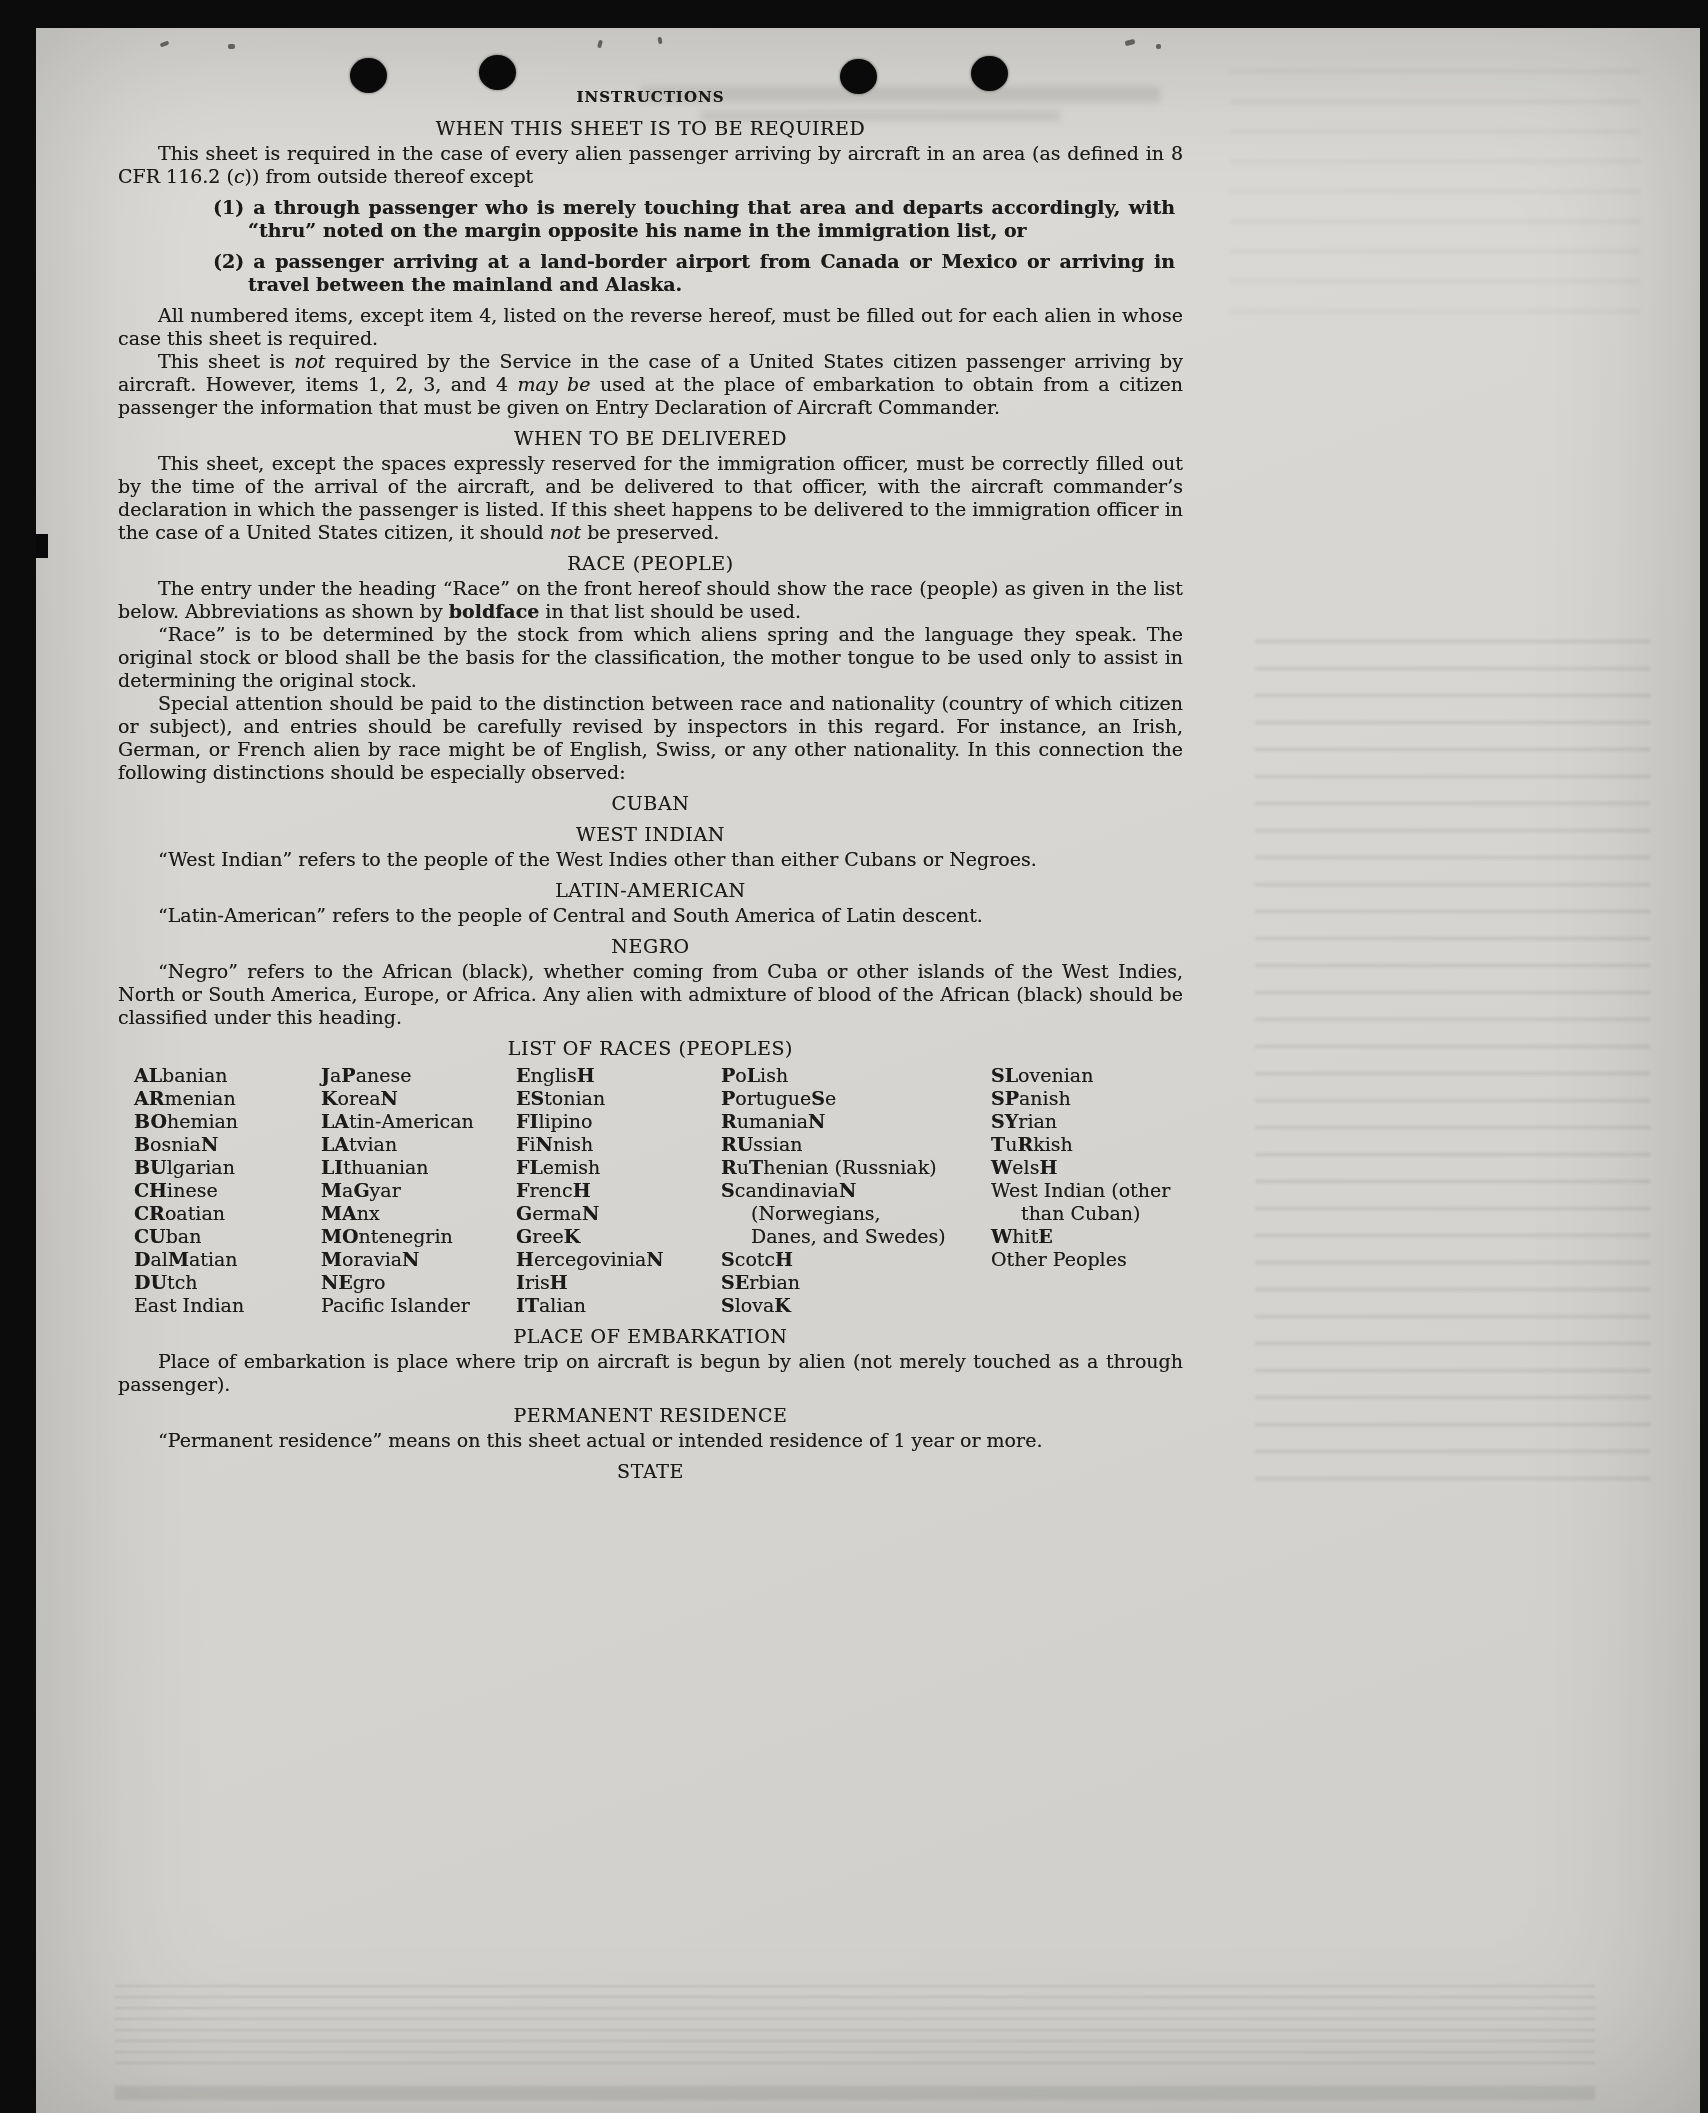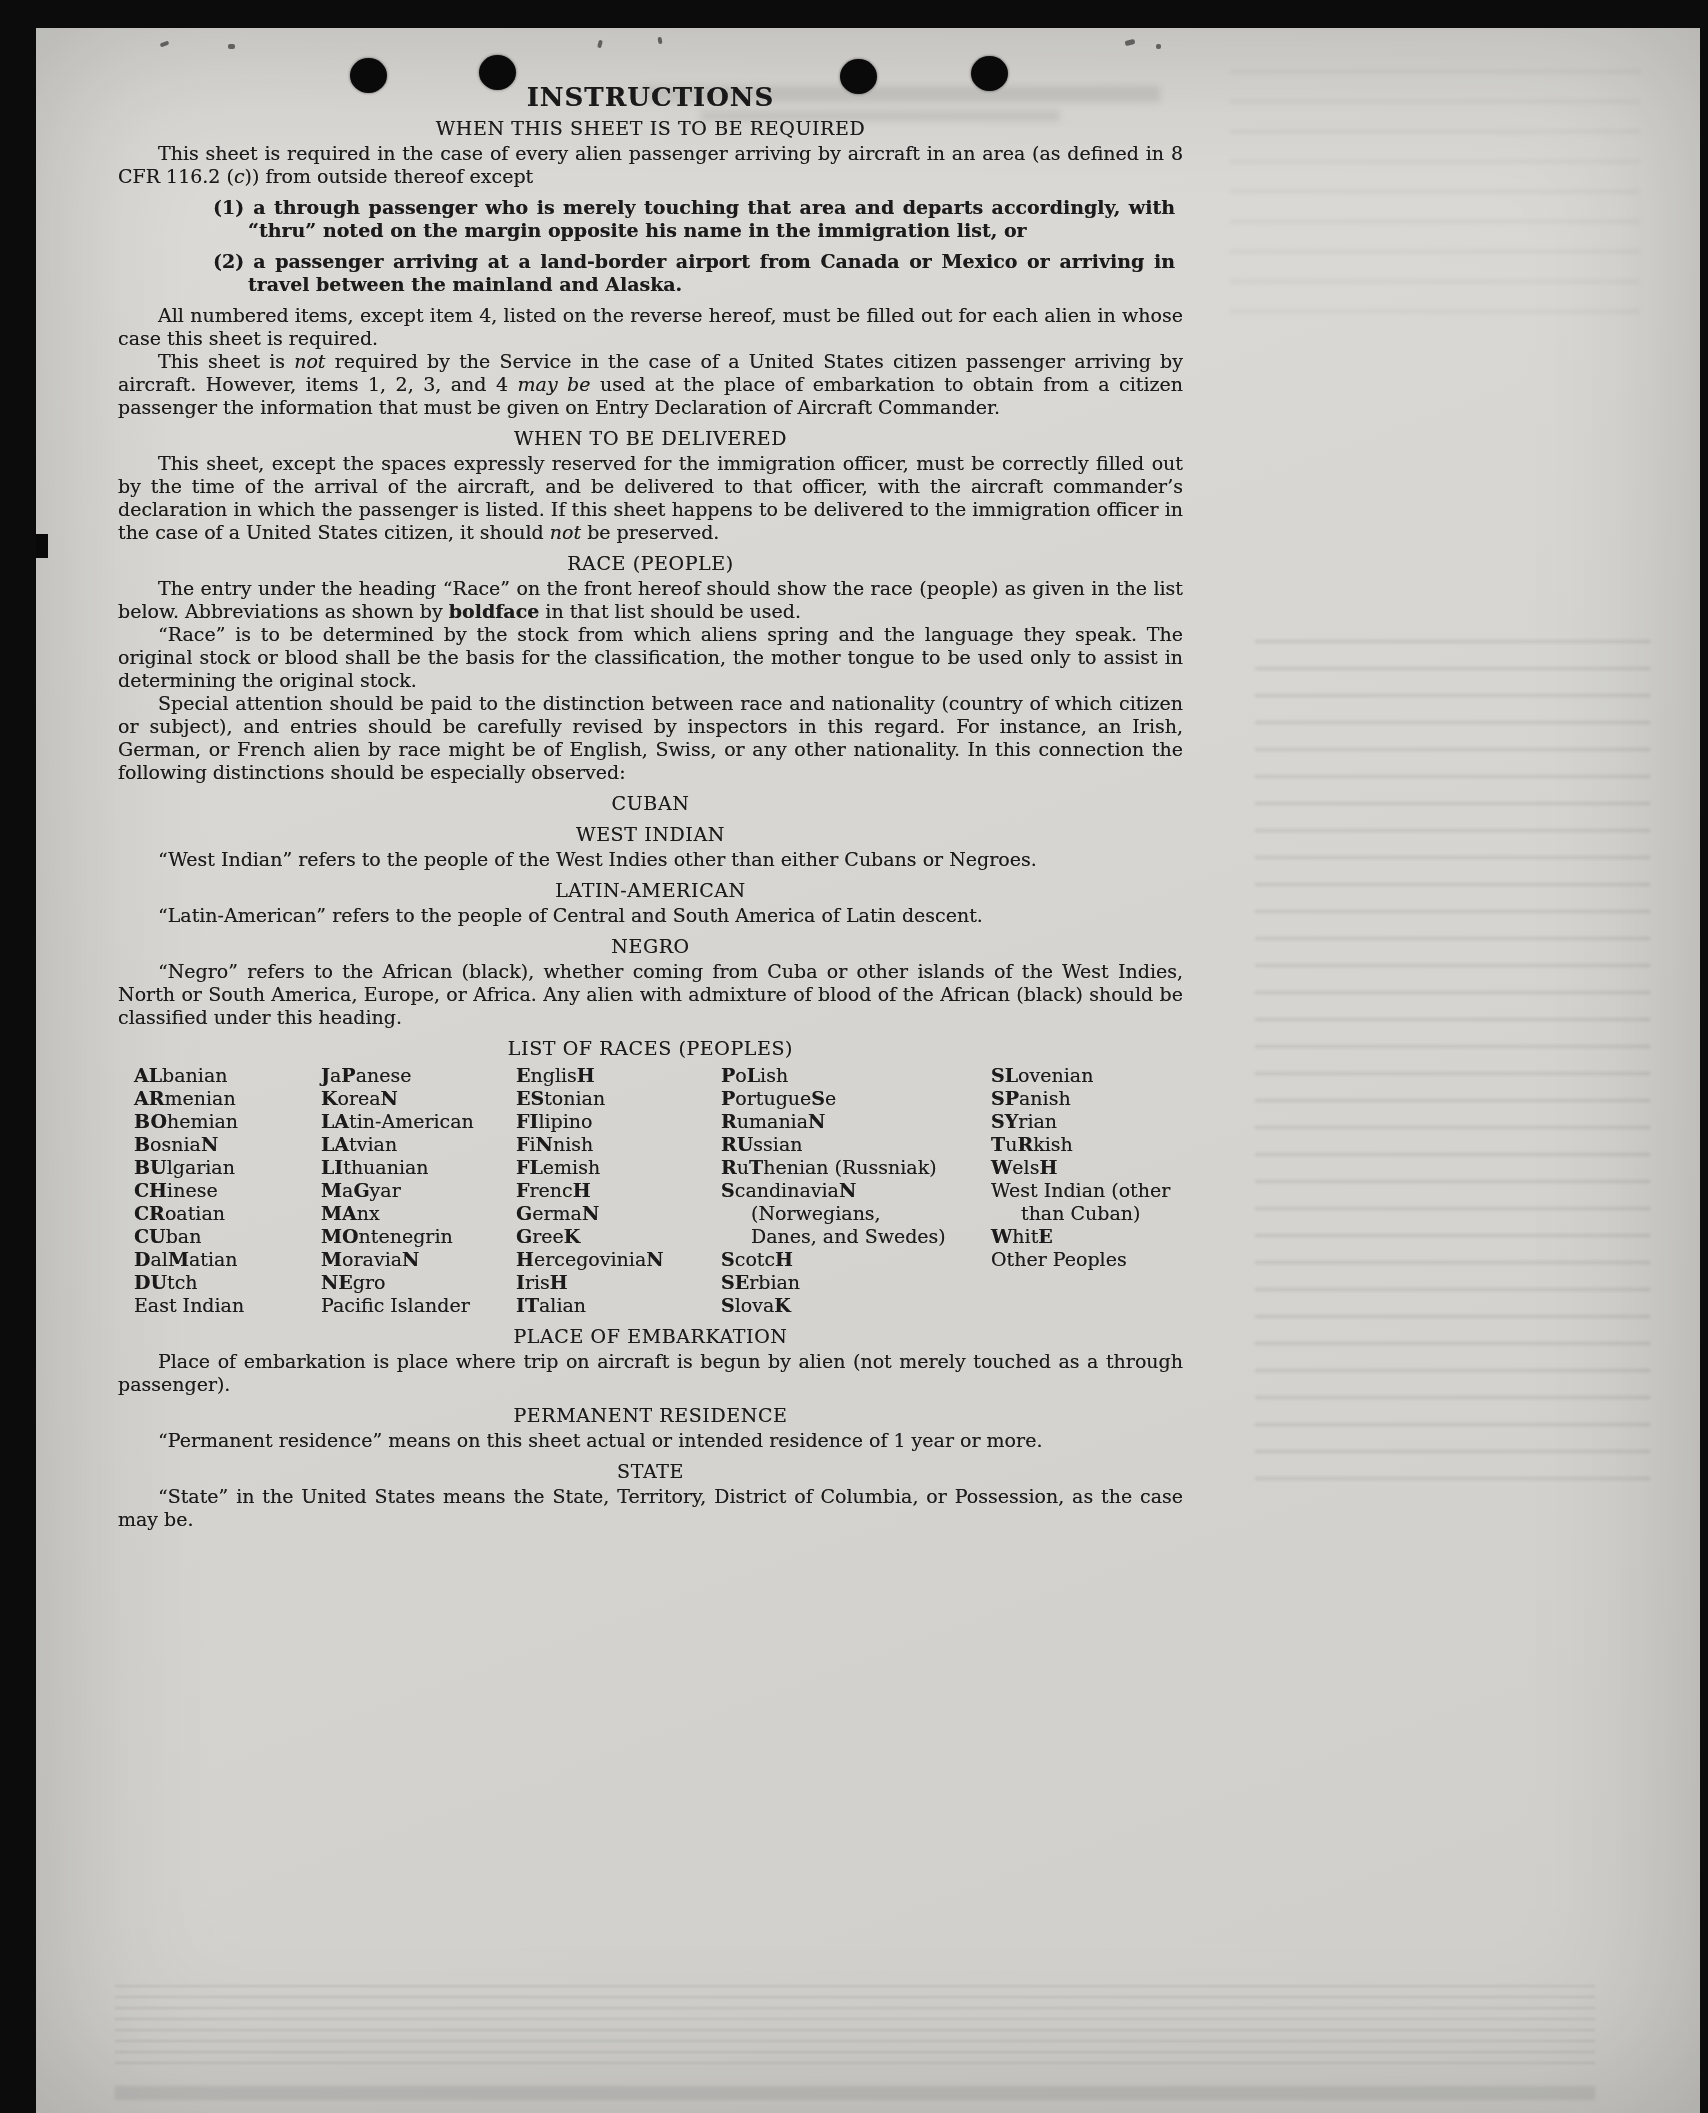--- a/index.html
+++ b/index.html
@@ -19,21 +19,21 @@
   .g-topright{left:1230px;top:70px;width:410px;height:260px;
      background:repeating-linear-gradient(180deg,rgba(70,70,70,.07) 0 3px,transparent 3px 30px);filter:blur(2px);}
   .g-rightcol{left:1255px;top:640px;width:395px;height:850px;
      background:repeating-linear-gradient(180deg,rgba(70,70,70,.12) 0 3px,transparent 3px 27px);filter:blur(1.5px);}
   .g-bottom{left:115px;top:1985px;width:1480px;height:80px;
      background:repeating-linear-gradient(180deg,rgba(70,70,70,.11) 0 2px,transparent 2px 11px);filter:blur(1px);}
   .g-bottom2{left:115px;top:2086px;width:1480px;height:14px;background:rgba(70,70,70,.10);filter:blur(1.5px);}
 
   .content{position:absolute;left:118px;top:86px;width:1065px;color:#1b1b1b;
            font-size:19px;line-height:23px;text-shadow:0 0 .5px rgba(25,25,25,.55);}
-  .doc-title{text-align:center;font-weight:bold;font-size:26px;letter-spacing:1px;margin:0 0 3px 0;}
+  .doc-title{text-align:center;font-weight:bold;font-size:15px;letter-spacing:1px;margin:0 0 3px 0;}
   .sec-heading{text-align:center;font-weight:normal;font-size:19px;letter-spacing:.6px;margin:8px 0 2px 0;}
   .body-para{margin:0;text-align:justify;text-indent:40px;}
   .numbered-item{margin:8px;text-align:justify;padding-left:122px;text-indent:-35px;font-weight:bold;}
   .item-num{margin-right:9px;}
   .races-grid{display:grid;grid-template-columns:187px 195px 205px 270px 208px;margin:4px 0 2px 0;}
   .races-col{min-width:0;margin-left:16px;}
   .races-col:nth-child(4) .race-item{padding-right:26px;}
   .race-item{padding-left:30px;text-indent:-30px;}
   b{font-weight:bold;}
   i{font-style:italic;}
@@ -146,17 +146,16 @@
           <div class="race-item">West Indian (other than Cuban)</div>
           <div class="race-item"><b>W</b>hit<b>E</b></div>
           <div class="race-item">Other Peoples</div>
         </div>
       </div>
       <div class="sec-heading">PLACE OF EMBARKATION</div>
       <p class="body-para">Place of embarkation is place where trip on aircraft is begun by alien (not merely touched as a through passenger).</p>
       <div class="sec-heading">PERMANENT RESIDENCE</div>
       <p class="body-para">“Permanent residence” means on this sheet actual or intended residence of 1 year or more.</p>
       <div class="sec-heading">STATE</div>
-      <p class="body-para">“State” in the United States means the State, Territory, District of Columbia, or Possession, as the case may be.</p>
     </div>
 
   <div class="vignette"></div>
 </div>
 
 </body></html>

